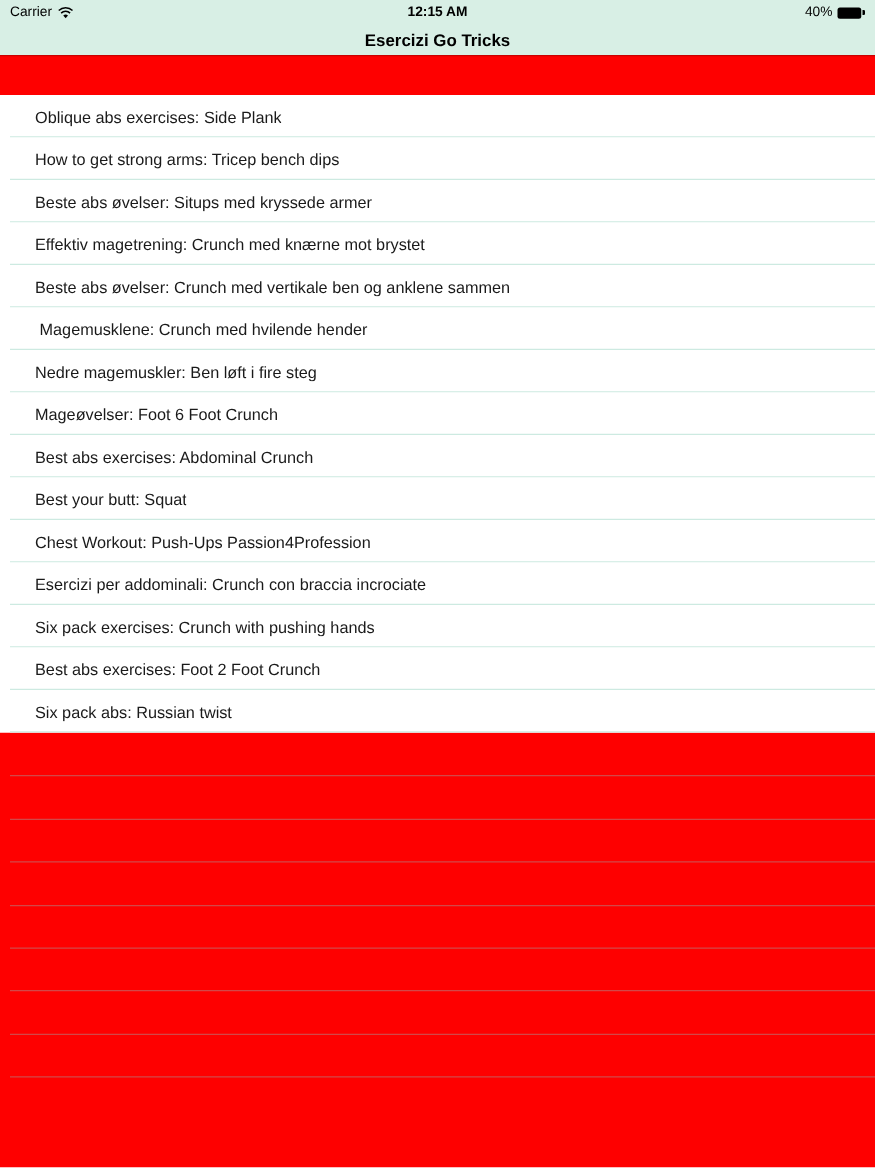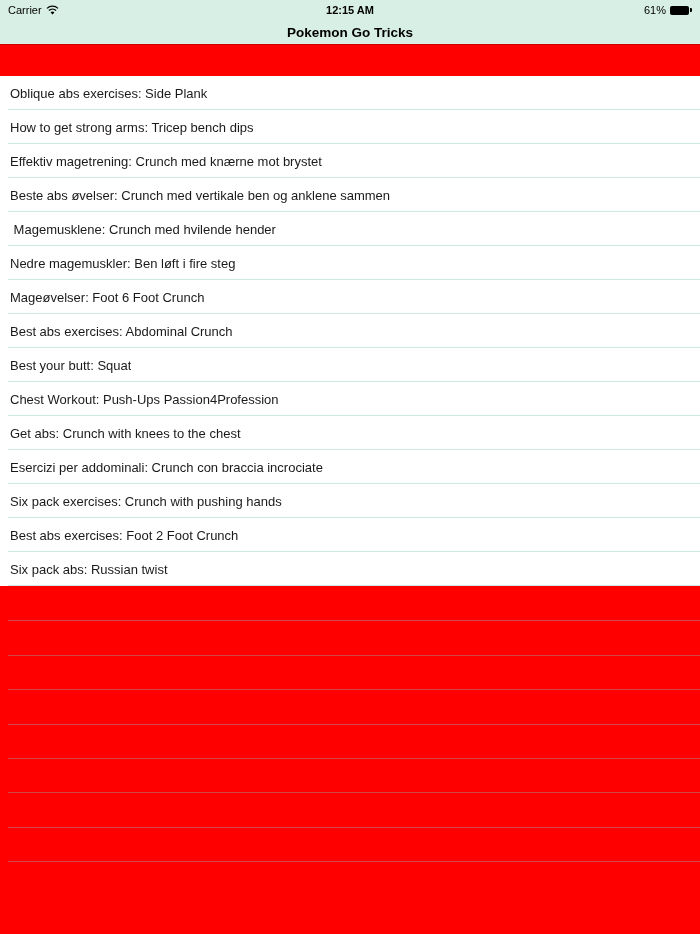--- a/index.html
+++ b/index.html
@@ -84,21 +84,21 @@
   .list-row::after {
     content: "";
     position: absolute;
     left: 8px; right: 0; bottom: 0;
     height: 1px;
     background: var(--sep);
   }
   .list-row-label {
     font-size: 13px;
     color: var(--text);
-    padding-left: 10px;
+    padding-left: 28px;
     white-space: pre;
     overflow: hidden;
   }
 
   
   .red-footer {
     flex: 1 1 auto;
     background: var(--red);
     overflow: hidden;
     padding-top: 1px;
@@ -124,42 +124,45 @@
     <span class="wifi">
       <svg class="wifi-svg" width="13" height="10" viewBox="0 0 13 10">
         <path d="M6.5 9.5 L4.6 7.4 A3 3 0 0 1 8.4 7.4 Z" fill="#000"></path>
         <path d="M2.9 5.5 A5.2 5.2 0 0 1 10.1 5.5" fill="none" stroke="#000" stroke-width="1.2"></path>
         <path d="M1.0 3.4 A7.8 7.8 0 0 1 12.0 3.4" fill="none" stroke="#000" stroke-width="1.2"></path>
       </svg>
     </span>
   </div>
   <div class="sb-center">12:15 AM</div>
   <div class="sb-right">
-    <span>61%</span>
+    <span>40%</span>
     <span class="battery">
       <span class="battery-body"></span>
         <span class="battery-nub"></span>
     </span>
   </div>
 </div>
 
 <div class="nav-bar">
-  <span class="nav-title">Pokemon Go Tricks</span>
+  <span class="nav-title">Esercizi Go Tricks</span>
 </div>
 
 <div class="red-header"></div>
 
 <div class="exercise-list">
     <div class="list-row">
       <span class="list-row-label">Oblique abs exercises: Side Plank</span>
     </div>
     <div class="list-row">
       <span class="list-row-label">How to get strong arms: Tricep bench dips</span>
     </div>
     <div class="list-row">
+      <span class="list-row-label">Beste abs øvelser: Situps med kryssede armer</span>
+    </div>
+    <div class="list-row">
       <span class="list-row-label">Effektiv magetrening: Crunch med knærne mot brystet</span>
     </div>
     <div class="list-row">
       <span class="list-row-label">Beste abs øvelser: Crunch med vertikale ben og anklene sammen</span>
     </div>
     <div class="list-row">
       <span class="list-row-label"> Magemusklene: Crunch med hvilende hender</span>
     </div>
     <div class="list-row">
       <span class="list-row-label">Nedre magemuskler: Ben løft i fire steg</span>
@@ -170,23 +173,20 @@
     <div class="list-row">
       <span class="list-row-label">Best abs exercises: Abdominal Crunch</span>
     </div>
     <div class="list-row">
       <span class="list-row-label">Best your butt: Squat</span>
     </div>
     <div class="list-row">
       <span class="list-row-label">Chest Workout: Push-Ups Passion4Profession</span>
     </div>
     <div class="list-row">
-      <span class="list-row-label">Get abs: Crunch with knees to the chest</span>
-    </div>
-    <div class="list-row">
       <span class="list-row-label">Esercizi per addominali: Crunch con braccia incrociate</span>
     </div>
     <div class="list-row">
       <span class="list-row-label">Six pack exercises: Crunch with pushing hands</span>
     </div>
     <div class="list-row">
       <span class="list-row-label">Best abs exercises: Foot 2 Foot Crunch</span>
     </div>
     <div class="list-row">
       <span class="list-row-label">Six pack abs: Russian twist</span>

